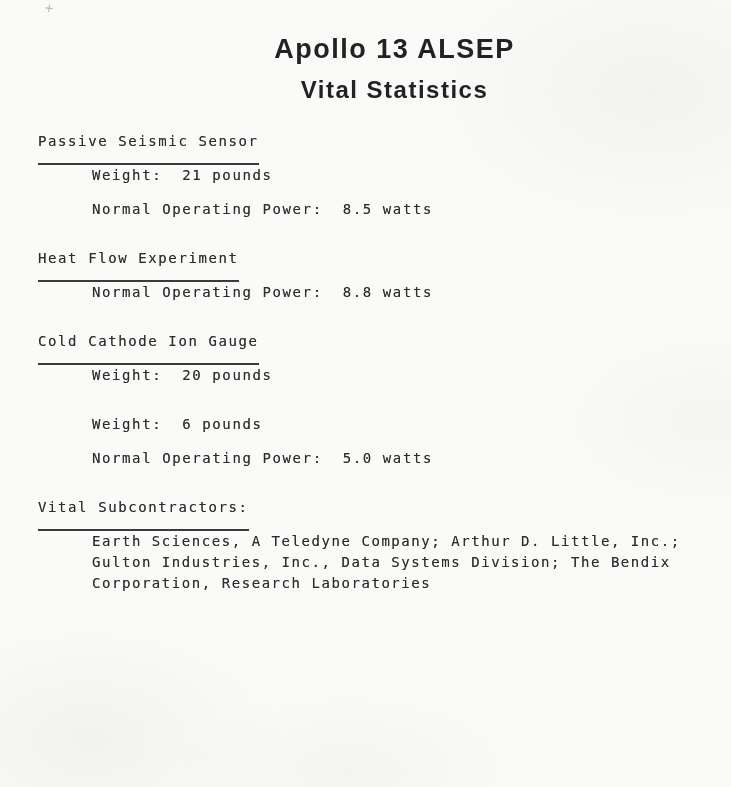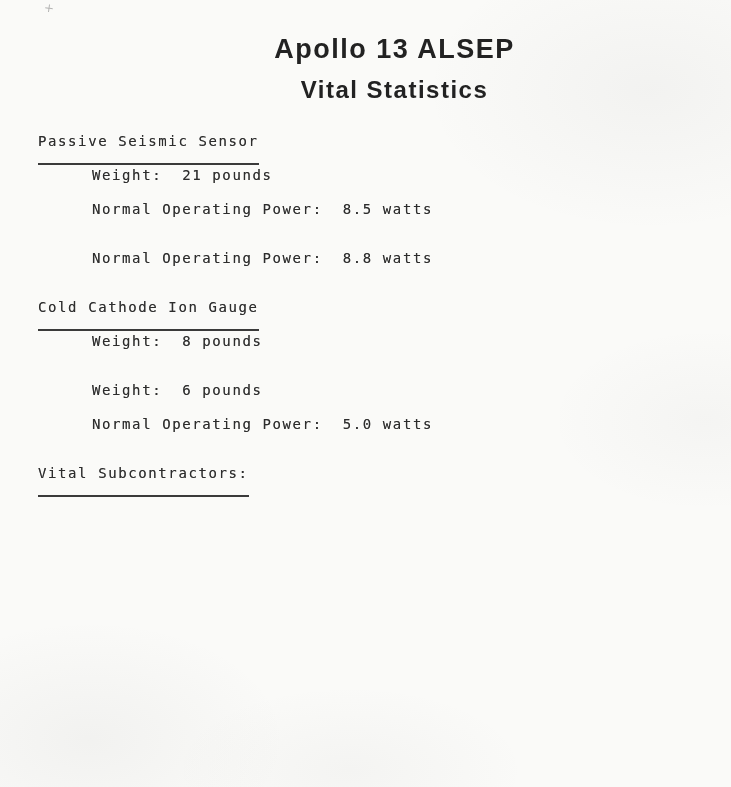--- a/index.html
+++ b/index.html
@@ -107,31 +107,35 @@
 
   <div class="content">
 
     <section class="stat-section first">
       <h3 class="heading"><span class="u">Passive Seismic Sensor</span></h3>
       <p class="line">Weight:  21 pounds</p>
       <p class="line">Normal Operating Power:  8.5 watts</p>
     </section>
 
     <section class="stat-section">
+      <h3 class="heading"><span class="u">Heat Flow Experiment</span></h3>
       <p class="line">Normal Operating Power:  8.8 watts</p>
     </section>
 
     <section class="stat-section">
       <h3 class="heading"><span class="u">Cold Cathode Ion Gauge</span></h3>
-      <p class="line">Weight:  8 pounds</p>
+      <p class="line">Weight:  20 pounds</p>
     </section>
 
     <section class="stat-section">
       <p class="line">Weight:  6 pounds</p>
       <p class="line">Normal Operating Power:  5.0 watts</p>
     </section>
 
     <section class="stat-section">
       <h3 class="heading"><span class="u">Vital Subcontractors:</span></h3>
+      <p class="para">Earth Sciences, A Teledyne Company; Arthur D. Little, Inc.;
+Gulton Industries, Inc., Data Systems Division; The Bendix
+Corporation, Research Laboratories</p>
     </section>
 
   </div>
 </div>
 
 </body></html>

